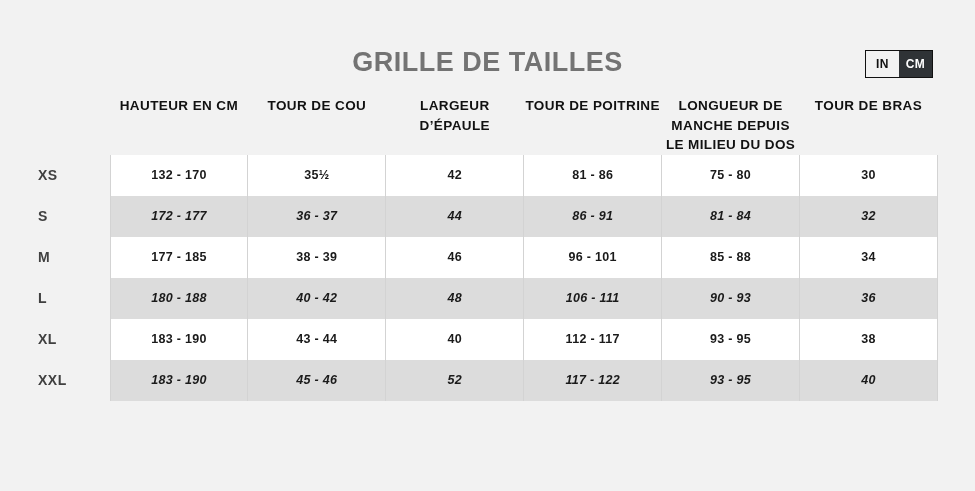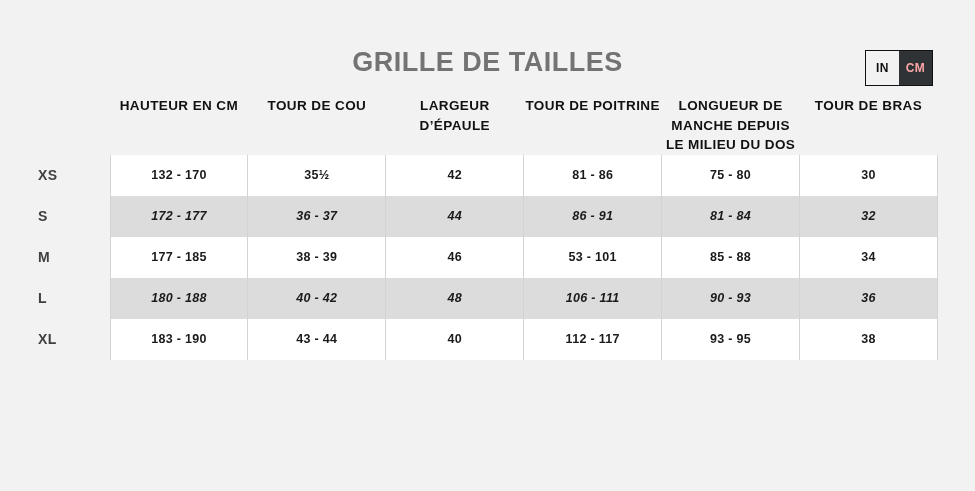--- a/index.html
+++ b/index.html
@@ -31,41 +31,41 @@
     letter-spacing: 0.5px;
     color: #737373;
     font-family: "Liberation Sans", sans-serif;
   }
   .unit-toggle {
     position: absolute;
     top: 50px;
     right: 42px;
     display: flex;
     border: 1px solid #111111;
-    height: 36px;
+    height: 28px;
     box-sizing: border-box;
   }
   .unit-toggle .unit {
     width: 33px;
     display: flex;
     align-items: center;
     justify-content: center;
     font-size: 12px;
     font-weight: bold;
     letter-spacing: 0.5px;
     box-sizing: border-box;
     cursor: pointer;
   }
   .unit-toggle .unit.inactive {
     background: #f2f2f2;
     color: #111111;
   }
   .unit-toggle .unit.active {
     background: #2f3336;
-    color: #fca5a5;
+    color: #ffffff;
   }
 
   table.size-grid {
     position: absolute;
     top: 96px;
     left: 38px;
     width: 900px;
     border-collapse: collapse;
     table-layout: fixed;
   }
@@ -164,21 +164,21 @@
         <td class="val">44</td>
         <td class="val">86 - 91</td>
         <td class="val">81 - 84</td>
         <td class="val">32</td>
       </tr>
       <tr class="row-odd">
         <td class="size-label">M</td>
         <td class="val">177 - 185</td>
         <td class="val">38 - 39</td>
         <td class="val">46</td>
-        <td class="val">53 - 101</td>
+        <td class="val">96 - 101</td>
         <td class="val">85 - 88</td>
         <td class="val">34</td>
       </tr>
       <tr class="row-even">
         <td class="size-label">L</td>
         <td class="val">180 - 188</td>
         <td class="val">40 - 42</td>
         <td class="val">48</td>
         <td class="val">106 - 111</td>
         <td class="val">90 - 93</td>
@@ -186,16 +186,25 @@
       </tr>
       <tr class="row-odd">
         <td class="size-label">XL</td>
         <td class="val">183 - 190</td>
         <td class="val">43 - 44</td>
         <td class="val">40</td>
         <td class="val">112 - 117</td>
         <td class="val">93 - 95</td>
         <td class="val">38</td>
       </tr>
+      <tr class="row-even">
+        <td class="size-label">XXL</td>
+        <td class="val">183 - 190</td>
+        <td class="val">45 - 46</td>
+        <td class="val">52</td>
+        <td class="val">117 - 122</td>
+        <td class="val">93 - 95</td>
+        <td class="val">40</td>
+      </tr>
     </tbody>
   </table>
 
 </div>
 
 </body></html>

